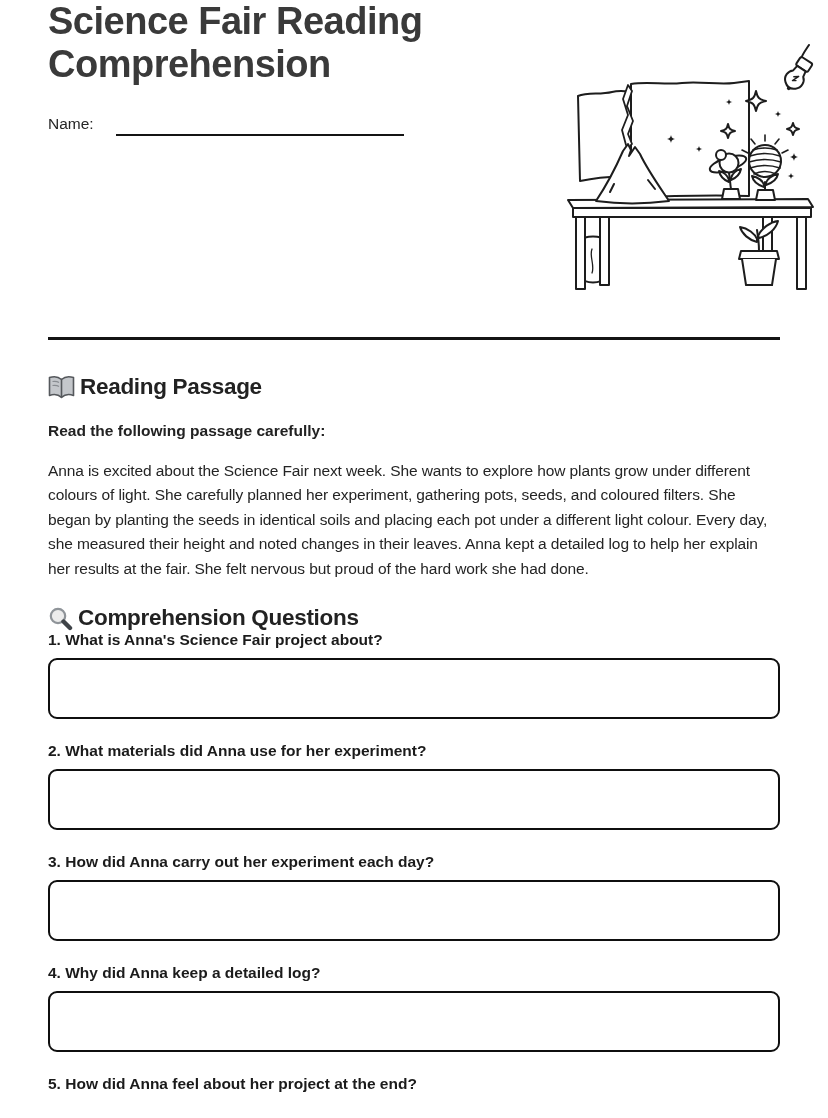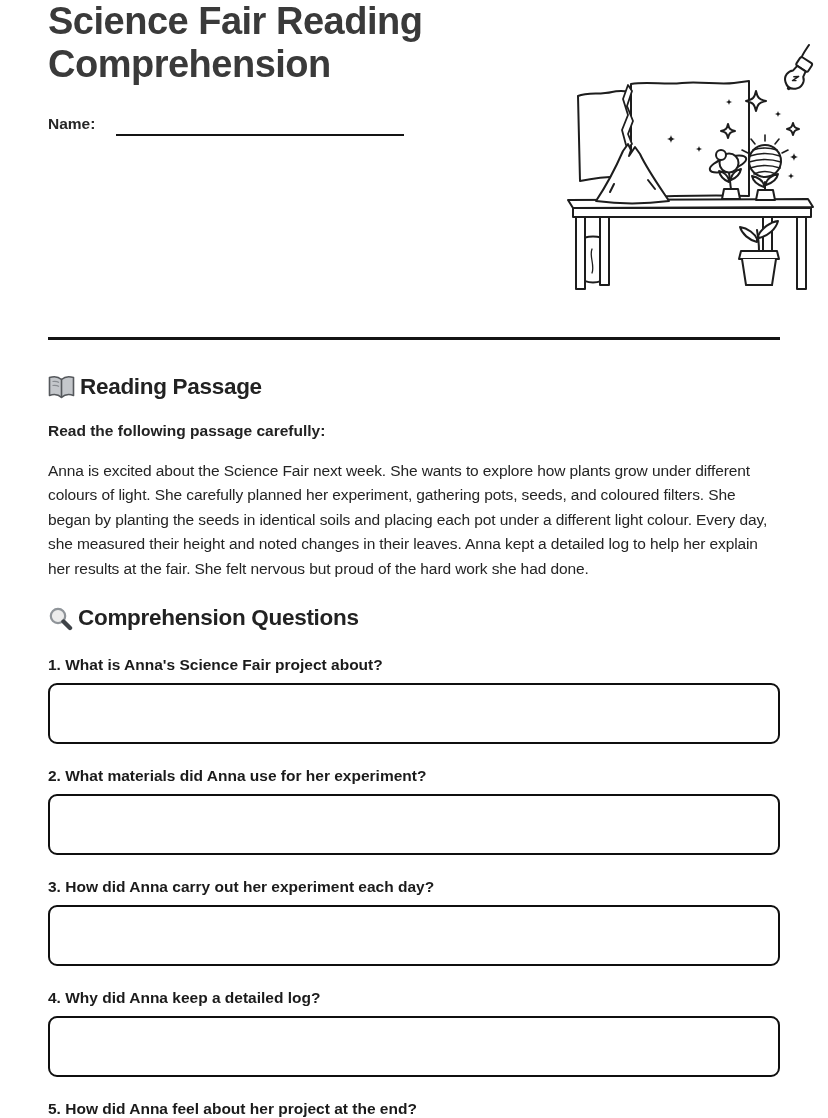--- a/index.html
+++ b/index.html
@@ -11,40 +11,40 @@
   }
   .page { position: relative; width: 828px; padding: 0 48px; }
   .header { position: relative; height: 337px; }
   .doc-title {
     margin: 0; width: 450px;
     font-size: 38px; line-height: 43px; font-weight: 700;
     color: #3a3a3a; letter-spacing: -0.5px;
   }
   .field-row { display: flex; align-items: flex-end; margin-top: 25px; height: 22px; }
   .field-row.date { margin-top: 24px; }
-  .field-label { flex: 0 0 68px; font-size: 15.5px; font-weight: 700; color: #262626; }
+  .field-label { flex: 0 0 68px; font-size: 15.5px; font-weight: 400; color: #262626; }
   .write-line {
     width: 288px; height: 20px; position: relative; top: 3px;
     border-bottom: 2px solid #141414;
     font-size: 14px;
   }
   .illo { position: absolute; left: 508px; top: 44px; }
   .divider { height: 3px; background: #141414; border: none; margin: 0; }
   .section-heading {
     display: flex; align-items: center; gap: 5px;
     margin-top: 34px;
     font-size: 22.5px; font-weight: 700; color: #222222; letter-spacing: -0.3px;
   }
   .section-heading .h-icon { flex: 0 0 auto; display: inline-flex; }
   .instruction { margin: 22px 0 0; font-size: 15.5px; font-weight: 700; color: #222222; }
   .passage {
     margin: 19px 0 0; width: 732px;
     font-size: 15.5px; line-height: 24.4px; color: #242424; letter-spacing: -0.1px;
   }
-  .questions-wrap { margin-top: 25px; }
+  .questions-wrap { }
   .question { margin-bottom: 23px; }
   .q-label { margin: 0 0 9px; font-size: 15.5px; font-weight: 700; color: #1b1b1b; }
   .answer-box {
     width: 732px; height: 61px;
     border: 2px solid #0f0f0f; border-radius: 9px; background: #ffffff;
     padding: 6px 10px; font-size: 15px; color: #1f1f1f;
   }
 </style>
 </head>
 <body>

